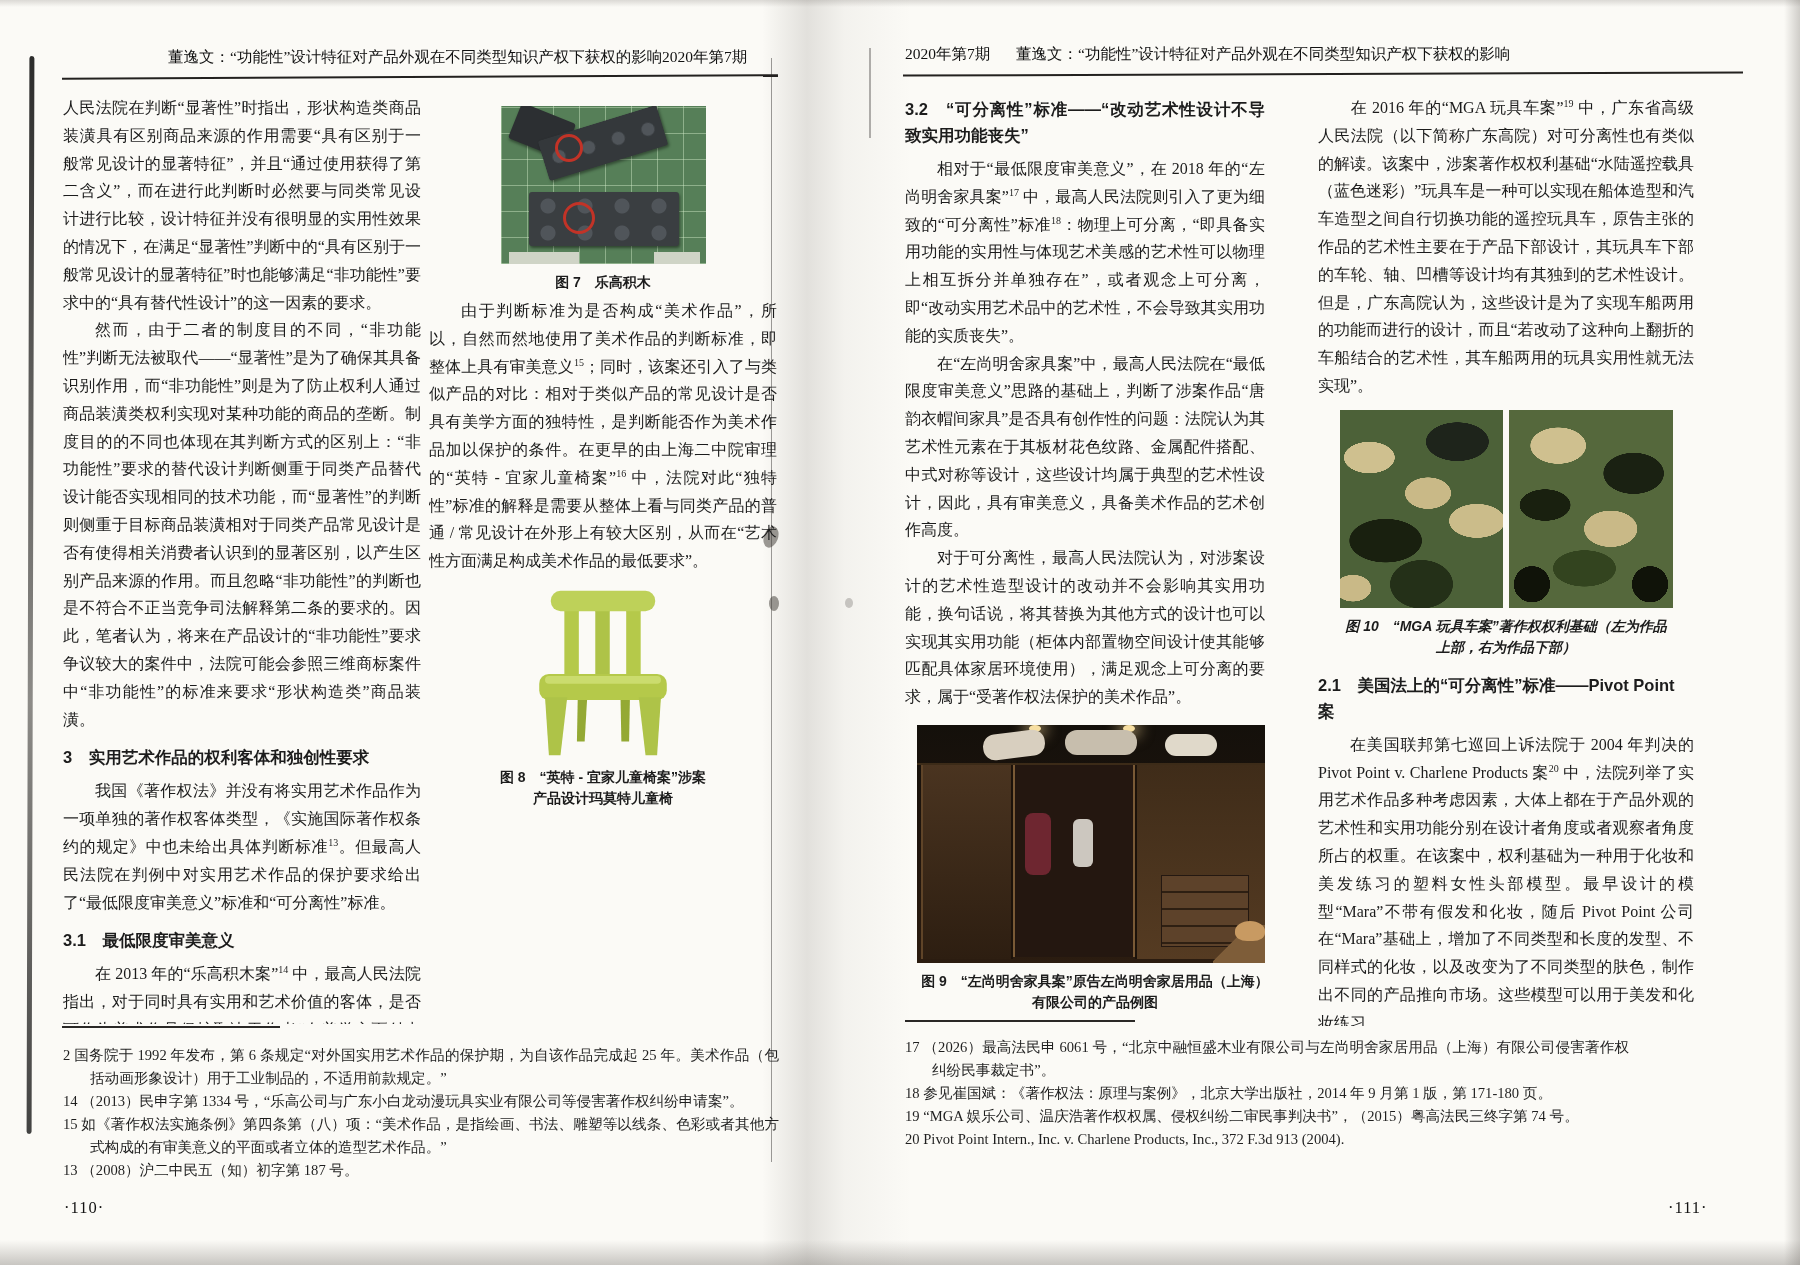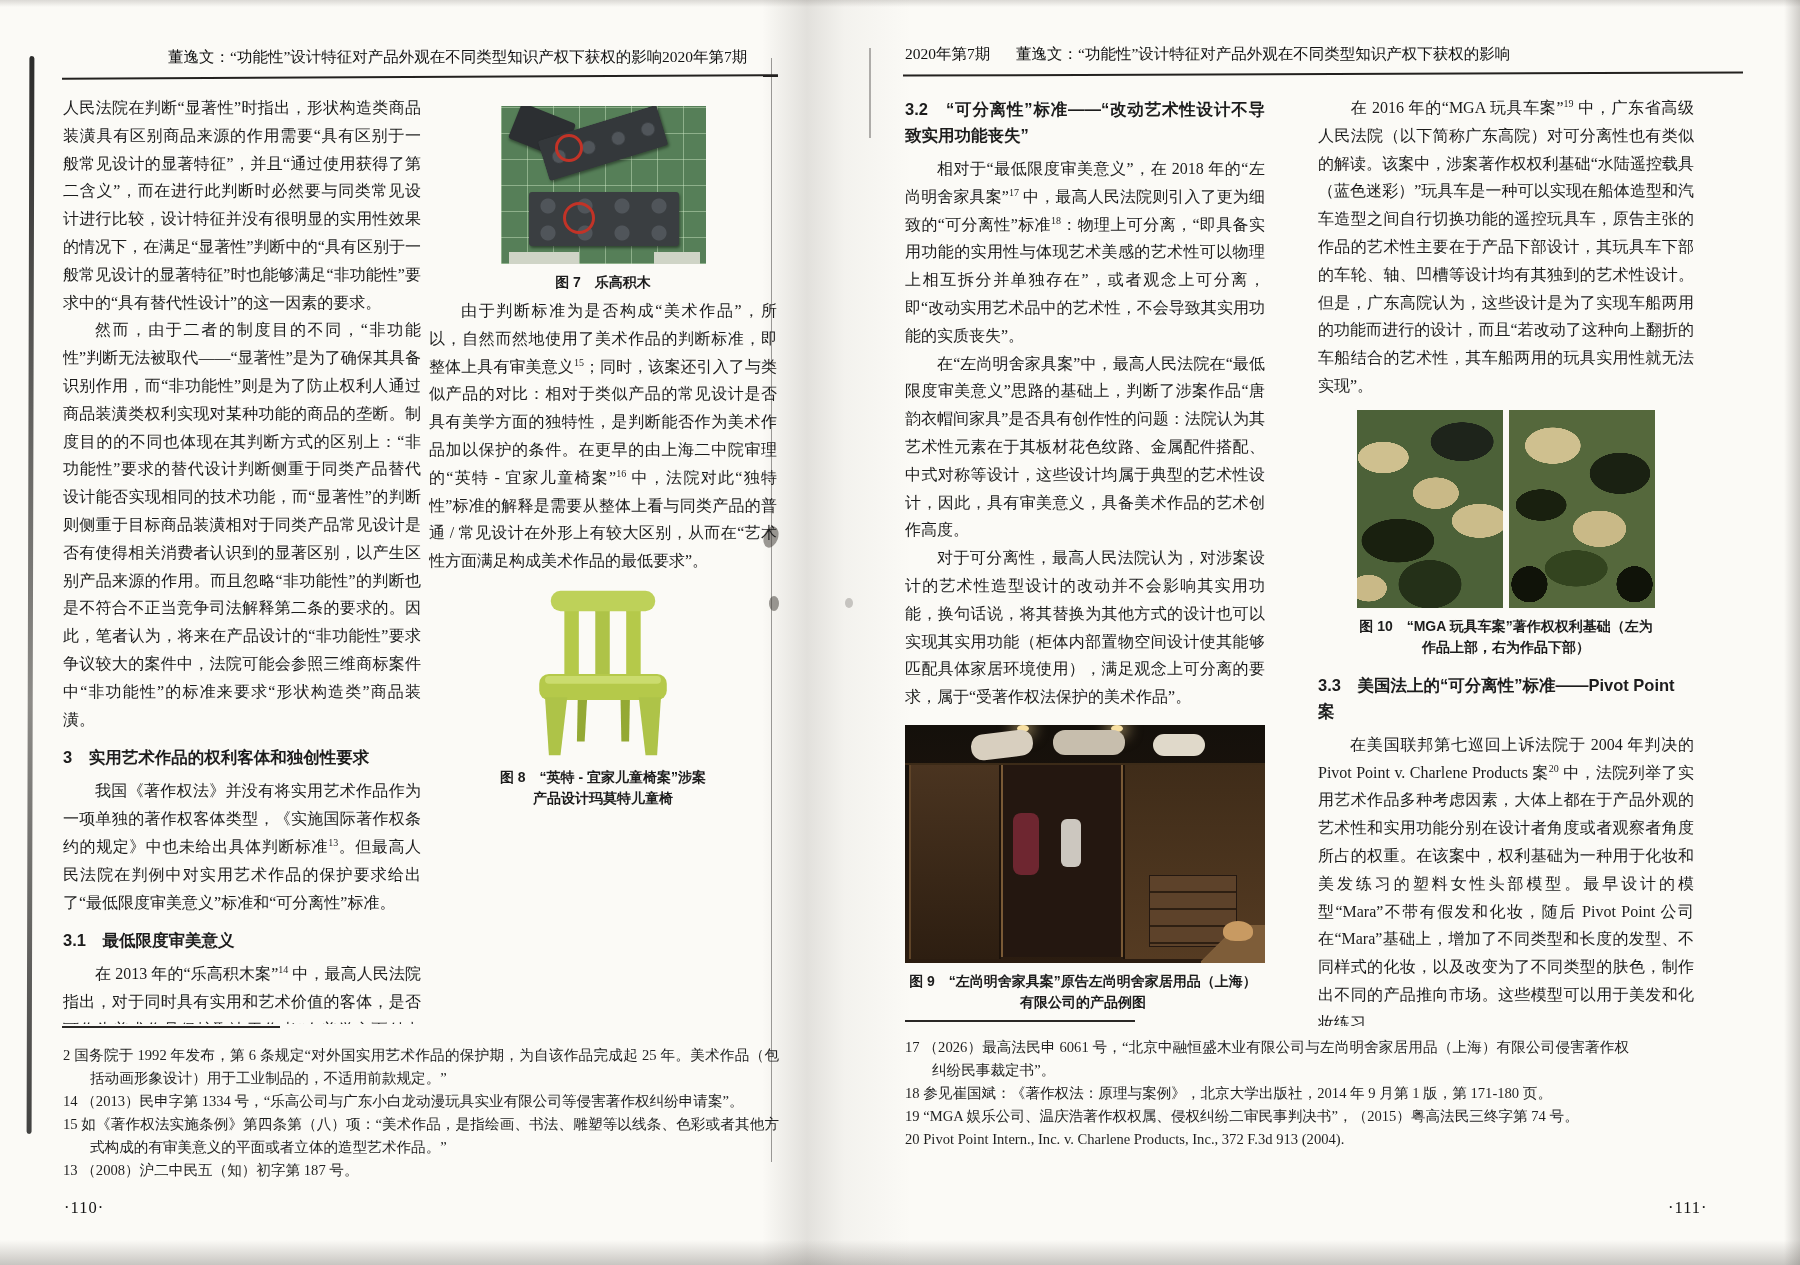--- a/index.html
+++ b/index.html
@@ -70,21 +70,21 @@
   .tray{position:absolute;background:#cfd4c6;height:12px;bottom:0;}
   .tray.t1{left:8px;width:70px;}
   .tray.t2{right:6px;width:46px;}
   .ring{position:absolute;border:3px solid #c23327;border-radius:50%;}
   .ring.r1{left:54px;top:28px;width:22px;height:22px;}
   .ring.r2{left:62px;top:96px;width:26px;height:26px;}
 
   .fig8-wrap{margin:12px auto 0;width:210px;}
   .fig8-img{display:block;margin:0 auto;}
 
-  .fig9-wrap{margin:14px 0 0;width:356px;}
+  .fig9-wrap{margin:14px 12px 0;width:356px;}
   .fig9-img{position:relative;width:360px;height:238px;overflow:hidden;
     background:linear-gradient(180deg,#14100b,#20150d 55%,#2b1c10);}
   .f9{position:absolute;}
   .f9-shelfline{left:0;top:38px;width:360px;height:2px;background:#3c2b18;}
   .f9-pillow{border-radius:12px;}
   .f9-p1{left:66px;top:7px;width:62px;height:26px;background:#d8cfbf;transform:rotate(-7deg);}
   .f9-p2{left:148px;top:5px;width:72px;height:25px;background:#c7bead;}
   .f9-p3{left:248px;top:9px;width:52px;height:22px;background:#e0d9ca;}
   .f9-light{width:12px;height:7px;border-radius:50%;background:#f7dfa2;box-shadow:0 0 14px 6px rgba(245,215,150,.5);top:0;}
   .f9-l1{left:112px;} .f9-l2{left:206px;}
@@ -97,21 +97,21 @@
   .f9-shirt{left:58px;top:54px;width:20px;height:48px;background:#ccc7bf;border-radius:6px;}
   .f9-unitR{left:218px;top:40px;width:140px;height:194px;
     background:linear-gradient(180deg,#3f2c19,#553b22);
     border-left:2px solid #1c120a;}
   .f9-drawers{left:244px;top:150px;width:86px;height:70px;
     background:repeating-linear-gradient(180deg,#5d422a 0 15px,#2e1f12 15px 17px);border:1px solid #241811;}
   .f9-floor{left:296px;top:200px;width:64px;height:38px;
     background:linear-gradient(135deg,rgba(0,0,0,0) 35%,#7e5d39 36%);}
   .f9-dog{left:318px;top:196px;width:30px;height:20px;background:#c89a62;border-radius:50% 50% 40% 40%;}
 
-  .fig10-wrap{margin:10px auto 0;width:298px;}
+  .fig10-wrap{margin:10px auto 0;width:333px;font-style:italic;}
   .fig10-row{display:flex;gap:6px;}
   .camo{width:172px;height:198px;}
   .camo1{background:
     radial-gradient(ellipse 42px 26px at 18% 24%,#cfc08f 0 60%,rgba(0,0,0,0) 61%),
     radial-gradient(ellipse 52px 32px at 72% 16%,#1e241b 0 60%,rgba(0,0,0,0) 61%),
     radial-gradient(ellipse 46px 28px at 84% 56%,#cbbc8a 0 60%,rgba(0,0,0,0) 61%),
     radial-gradient(ellipse 60px 36px at 28% 66%,#19200f 0 60%,rgba(0,0,0,0) 61%),
     radial-gradient(ellipse 38px 26px at 54% 42%,#c9b987 0 60%,rgba(0,0,0,0) 61%),
     radial-gradient(ellipse 52px 40px at 50% 88%,#243018 0 60%,rgba(0,0,0,0) 61%),
     radial-gradient(ellipse 30px 22px at 8% 90%,#c9b987 0 60%,rgba(0,0,0,0) 61%),
@@ -247,21 +247,21 @@
     <p class="noindent"><span style="display:inline-block;width:2em;"></span><span>在 2016 年的“MGA 玩具车案”</span><sup class="fn">19</sup><span> 中，广东省高级人民法院（以下简称广东高院）对可分离性也有类似的解读。该案中，涉案著作权权利基础“水陆遥控载具（蓝色迷彩）”玩具车是一种可以实现在船体造型和汽车造型之间自行切换功能的遥控玩具车，原告主张的作品的艺术性主要在于产品下部设计，其玩具车下部的车轮、轴、凹槽等设计均有其独到的艺术性设计。但是，广东高院认为，这些设计是为了实现车船两用的功能而进行的设计，而且“若改动了这种向上翻折的车船结合的艺术性，其车船两用的玩具实用性就无法实现”。</span></p>
 
     <figure class="fig10-wrap">
       <div class="fig10-row">
         <div class="camo camo1"></div>
         <div class="camo camo2"></div>
       </div>
       <figcaption>图 10　“MGA 玩具车案”著作权权利基础（左为作品上部，右为作品下部）</figcaption>
     </figure>
 
-    <h3 class="sec" style="margin-top:14px;">3.3　美国法上的“可分离性”标准——Pivot Point 案</h3>
+    <h3 class="sec" style="margin-top:14px;">2.1　美国法上的“可分离性”标准——Pivot Point 案</h3>
     <p><span>在美国联邦第七巡回上诉法院于 2004 年判决的 Pivot Point v. Charlene Products 案</span><sup class="fn">20</sup><span> 中，法院列举了实用艺术作品多种考虑因素，大体上都在于产品外观的艺术性和实用功能分别在设计者角度或者观察者角度所占的权重。在该案中，权利基础为一种用于化妆和美发练习的塑料女性头部模型。最早设计的模型“Mara”不带有假发和化妆，随后 Pivot Point 公司在“Mara”基础上，增加了不同类型和长度的发型、不同样式的化妆，以及改变为了不同类型的肤色，制作出不同的产品推向市场。这些模型可以用于美发和化妆练习。</span></p>
   </div>
 
   <div class="fn-rule fn-rule-r"></div>
   <div class="footnotes footnotes-r">
     <p>17 （2026）最高法民申 6061 号，“北京中融恒盛木业有限公司与左尚明舍家居用品（上海）有限公司侵害著作权纠纷民事裁定书”。</p>
     <p>18 参见崔国斌：《著作权法：原理与案例》，北京大学出版社，2014 年 9 月第 1 版，第 171-180 页。</p>
     <p>19 “MGA 娱乐公司、温庆浩著作权权属、侵权纠纷二审民事判决书”，（2015）粤高法民三终字第 74 号。</p>
     <p>20 Pivot Point Intern., Inc. v. Charlene Products, Inc., 372 F.3d 913 (2004).</p>
   </div>

